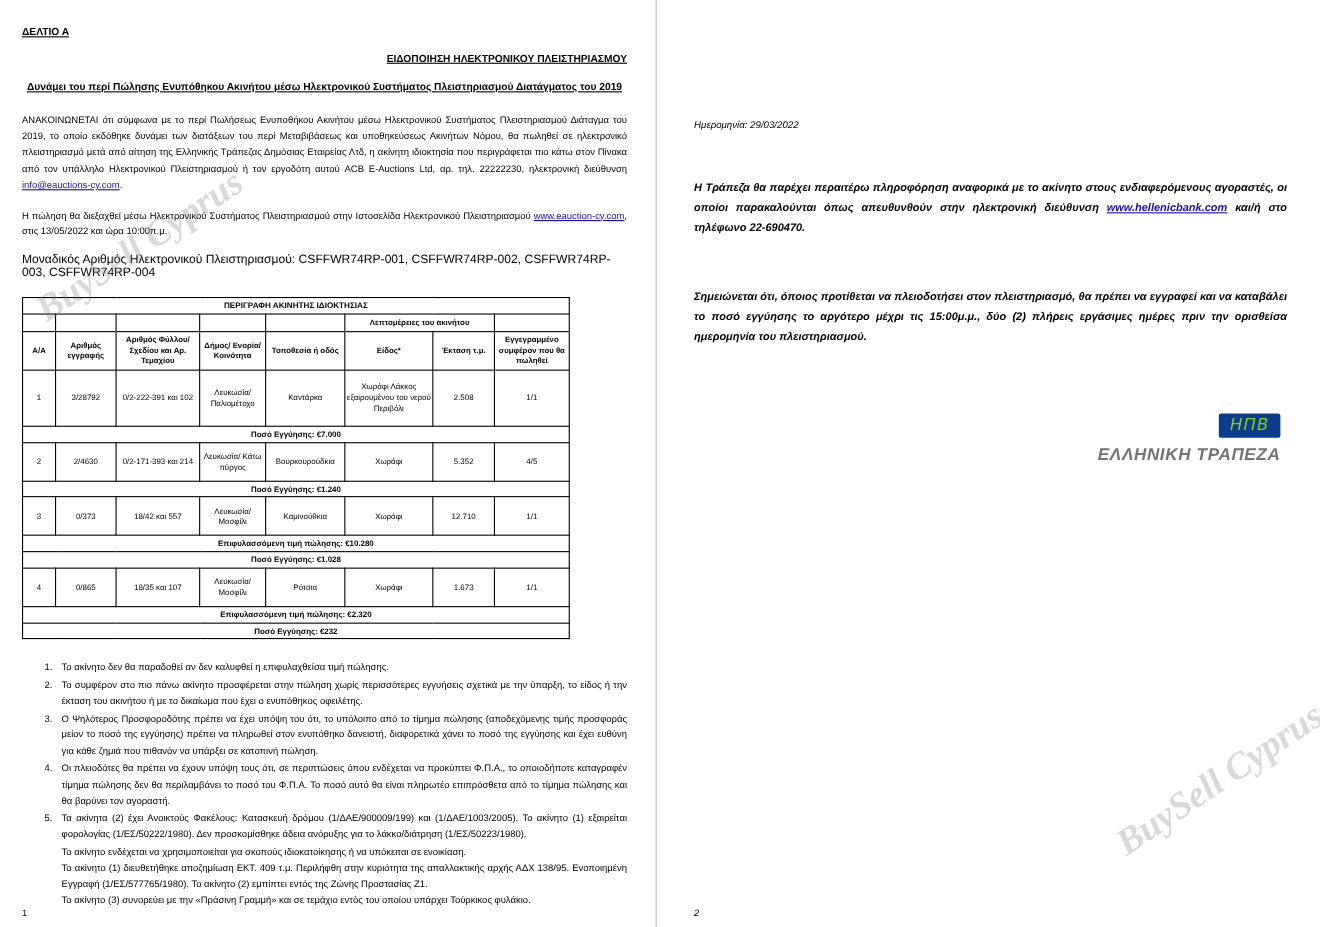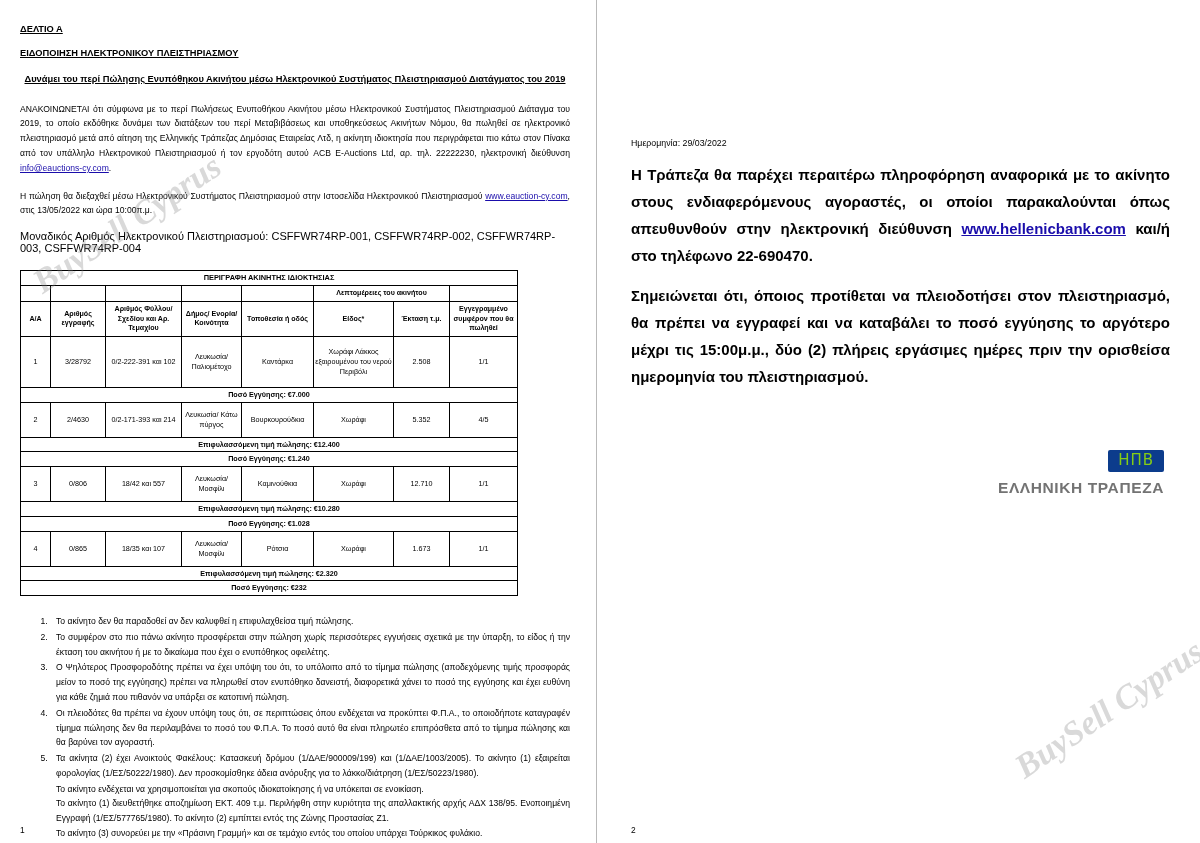--- a/index.html
+++ b/index.html
@@ -26,30 +26,31 @@
     box-sizing: border-box;
     height: 843px;
   }
   .page-left {
     width: 597px;
     padding: 22px 26px 10px 20px;
     border-right: 1px solid #b9b9b9;
   }
   .page-right {
     width: 603px;
-    padding: 40px 30px 10px 34px;
+    padding: 10px 30px 10px 34px;
+    font-style: italic;
   }
   .ttl {
     font-weight: bold;
     font-size: 9.3px;
     text-decoration: underline;
     line-height: 1.55;
   }
   .ttl2 {
-    text-align: left;
+    text-align: right;
     font-weight: bold;
     font-size: 9.3px;
     text-decoration: underline;
     margin-top: 10px;
     line-height: 1.55;
   }
   .ttl3 {
     text-align: center;
     font-weight: bold;
     font-size: 9.3px;
@@ -131,25 +132,25 @@
     font-size: 8.4px;
   }
   .pagenum.l { left: 20px; }
   .pagenum.r { left: 34px; }
   
   .rdate {
     font-size: 8.8px;
     margin-top: 98px;
   }
   p.rbody {
-    font-size: 15px;
+    font-size: 10px;
     font-weight: bold;
     line-height: 1.8;
     text-align: justify;
-    margin: 13px 0 0 0;
+    margin: 45px 0 0 0;
   }
   .logo-block {
     margin-top: 60px;
     text-align: right;
     padding-right: 6px;
   }
   .logo-mark {
     display: inline-block;
     background: #0c3c8c;
     color: #84cc16;
@@ -252,29 +253,26 @@
         <td class="dataA">2</td>
         <td class="dataA">2/4630</td>
         <td class="dataA">0/2-171-393 και 214</td>
         <td class="dataA">Λευκωσία/ Κάτω πύργος</td>
         <td class="dataA">Βουρκουρούδκια</td>
         <td class="dataA">Χωράφι</td>
         <td class="dataA">5.352</td>
         <td class="dataA">4/5</td>
       </tr>
       <tr>
-        <td class="row-note" colspan="8">Επιφυλασσόμενη τιμή πώλησης: €12.400</td>
-      </tr>
-      <tr>
         <td class="row-note" colspan="8">Ποσό Εγγύησης: €1.240</td>
       </tr>
 
       <tr>
         <td class="dataA">3</td>
-        <td class="dataA">0/806</td>
+        <td class="dataA">0/373</td>
         <td class="dataA">18/42 και 557</td>
         <td class="dataA">Λευκωσία/ Μοσφίλι</td>
         <td class="dataA">Καμινούθκια</td>
         <td class="dataA">Χωράφι</td>
         <td class="dataA">12.710</td>
         <td class="dataA">1/1</td>
       </tr>
       <tr>
         <td class="row-note" colspan="8">Επιφυλασσόμενη τιμή πώλησης: €10.280</td>
       </tr>

